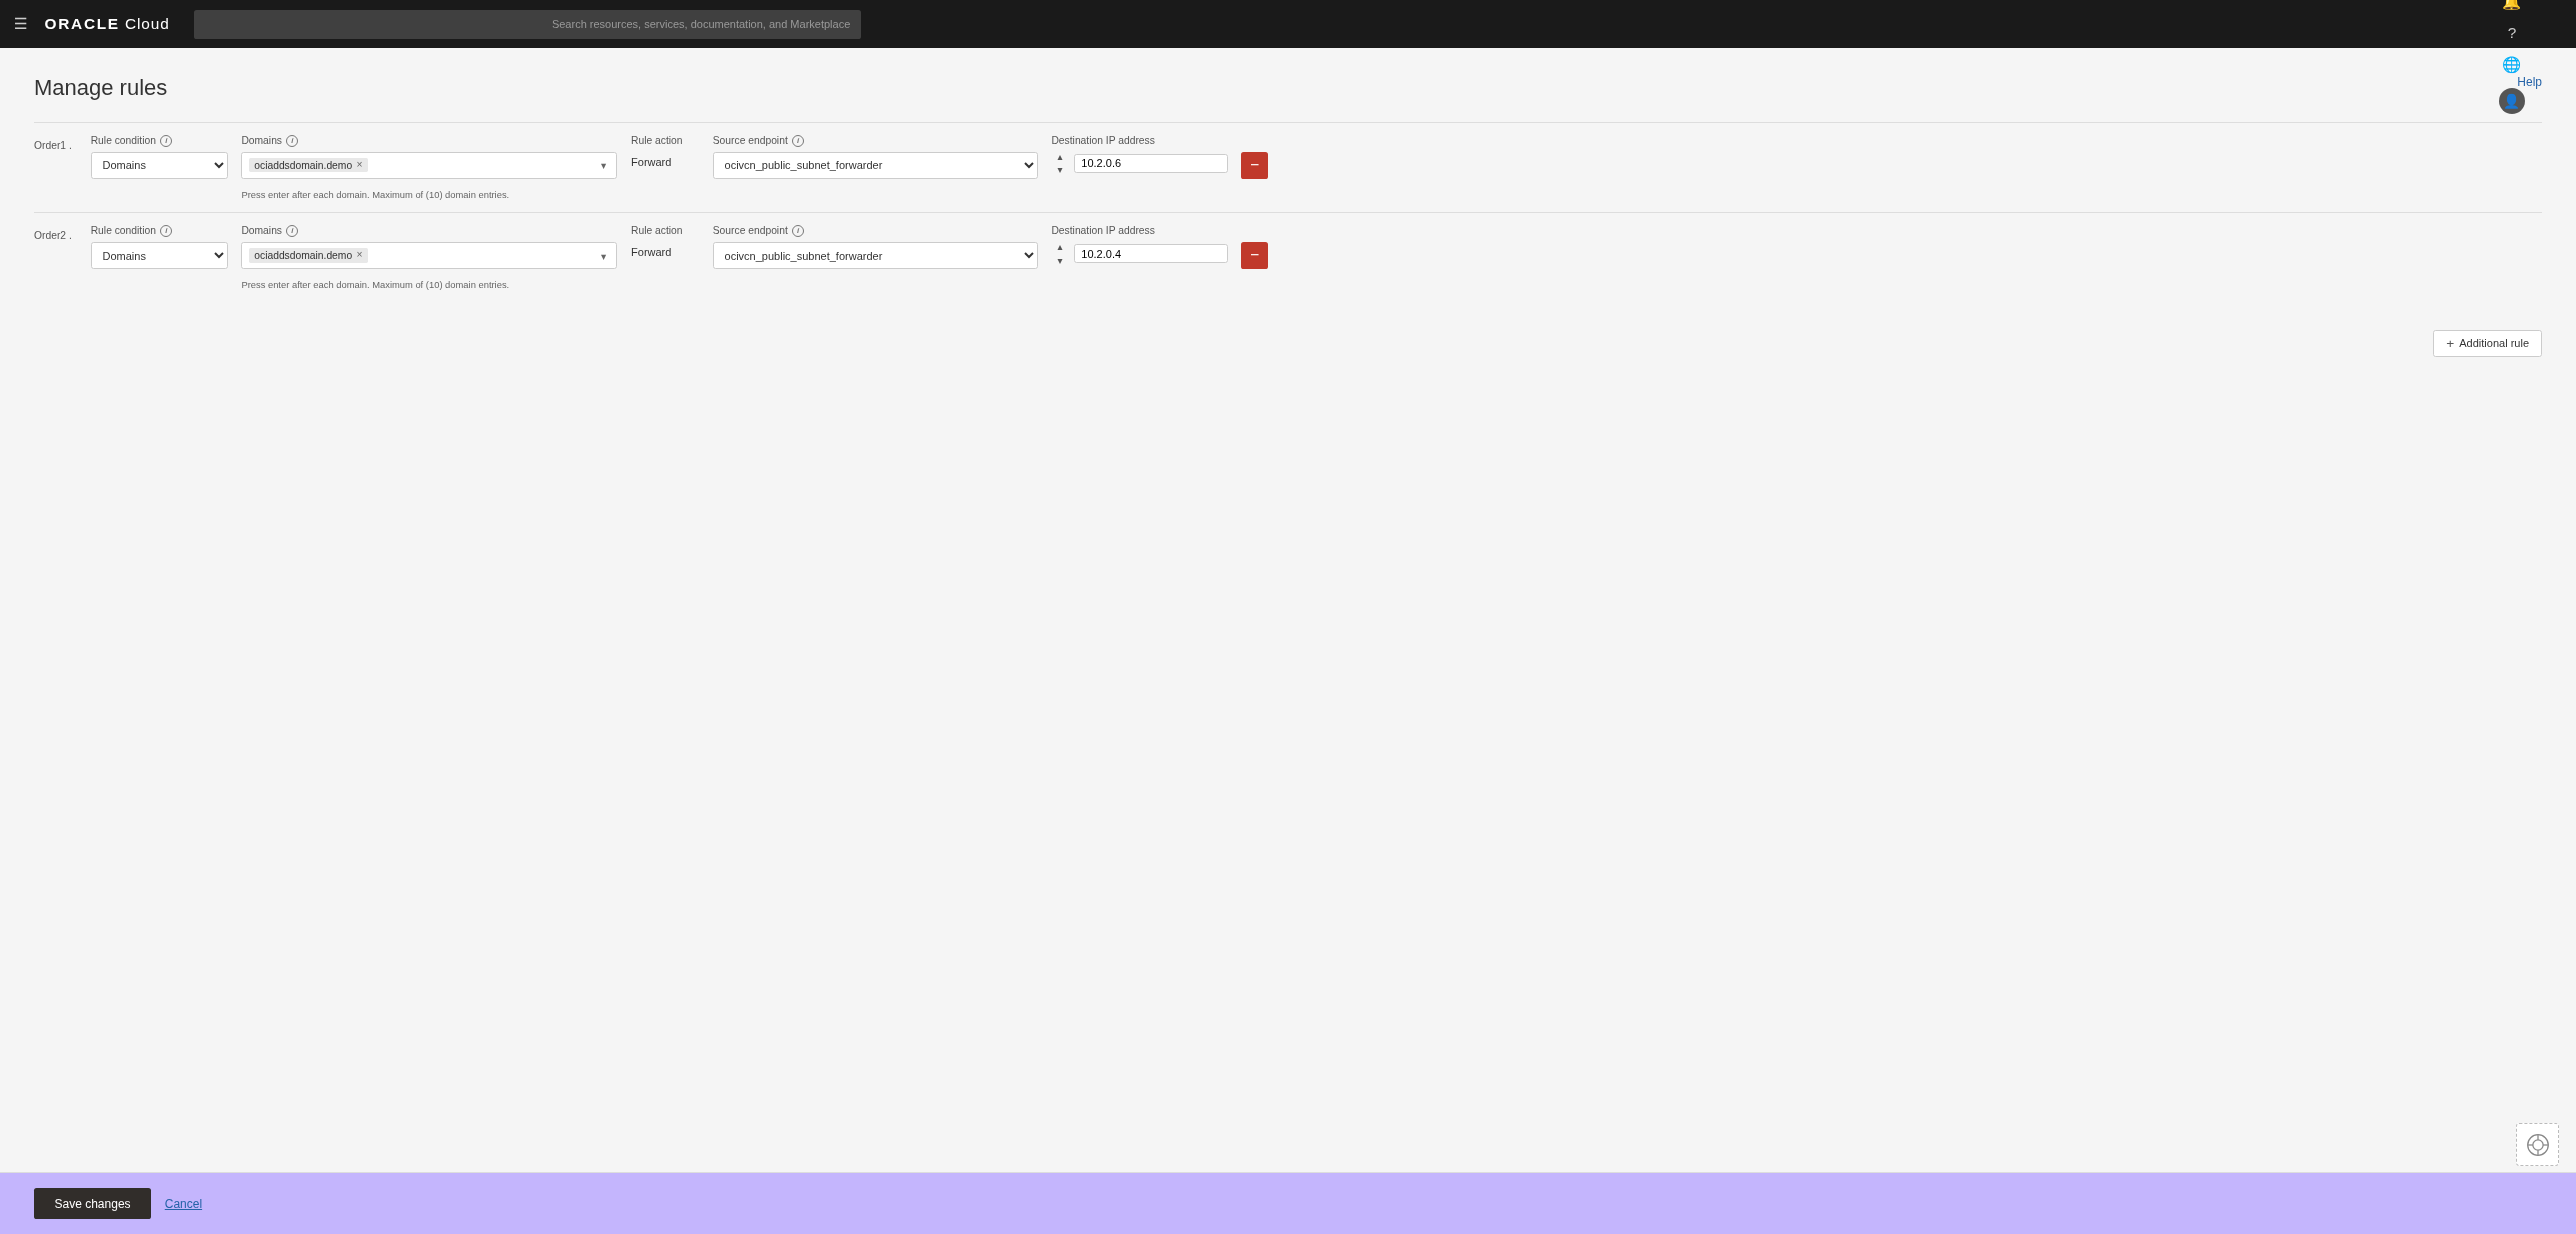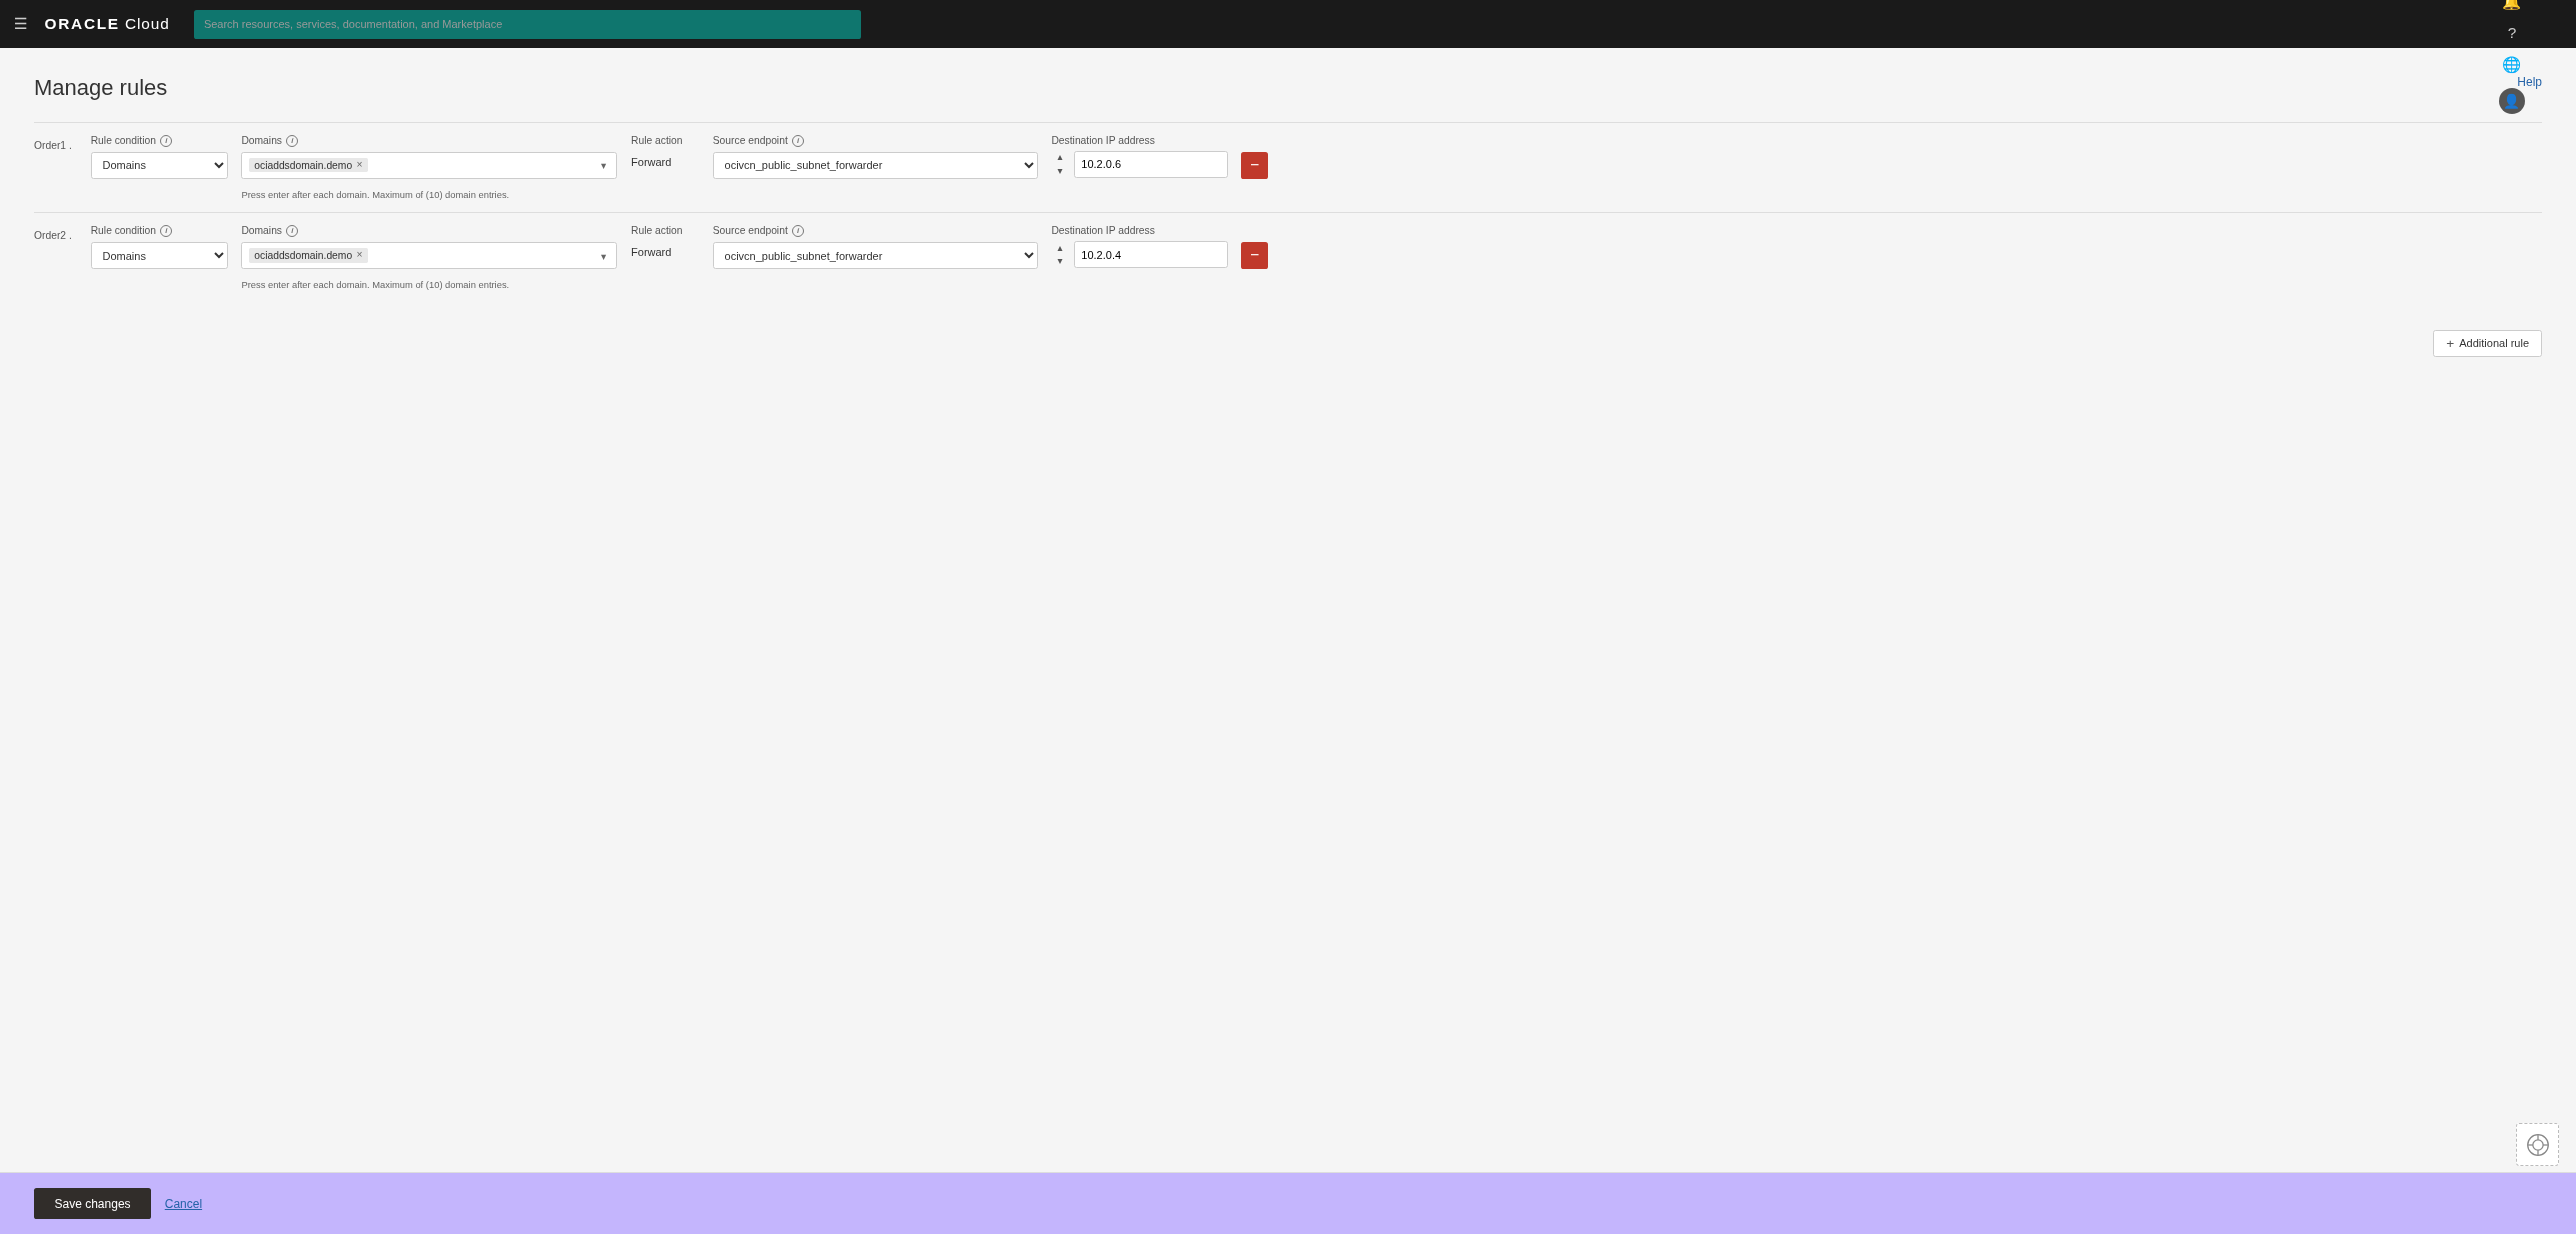--- a/index.html
+++ b/index.html
@@ -42,24 +42,25 @@
     .navbar-search {
       flex: 1;
       max-width: 667px;
     }
     .navbar-search input {
       width: 100%;
       height: 29px;
       border: none;
       border-radius: 2.6px;
       padding: 0 10.3px;
-      background: #0f766e;
+      background: #404040;
       color: #ccc;
       font-size: 11px;
       outline: none;
+      text-align: right;
     }
     .navbar-search input::placeholder { color: #999; }
     .navbar-right {
       margin-left: auto;
       display: flex;
       align-items: center;
       gap: 13.7px;
       color: #ccc;
       flex-direction: column;
     }
@@ -268,21 +269,21 @@
 
     .dest-ip-field {
       min-width: 171px;
     }
     .dest-ip-with-controls {
       display: flex;
       align-items: center;
       gap: 5.1px;
     }
     .dest-ip-input {
-      height: 27px;
+      height: 19px;
       border: 0.9px solid #ccc;
       border-radius: 2.6px;
       padding: 0 6.8px;
       font-size: 11px;
       width: 154px;
       outline: none;
     }
     .arrow-controls {
       display: flex;
       flex-direction: column;

